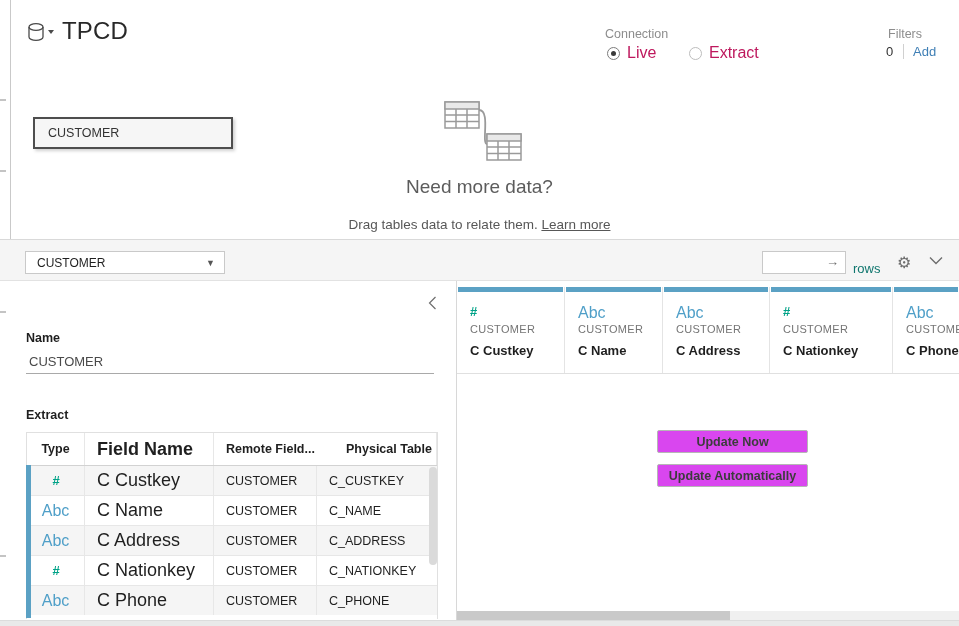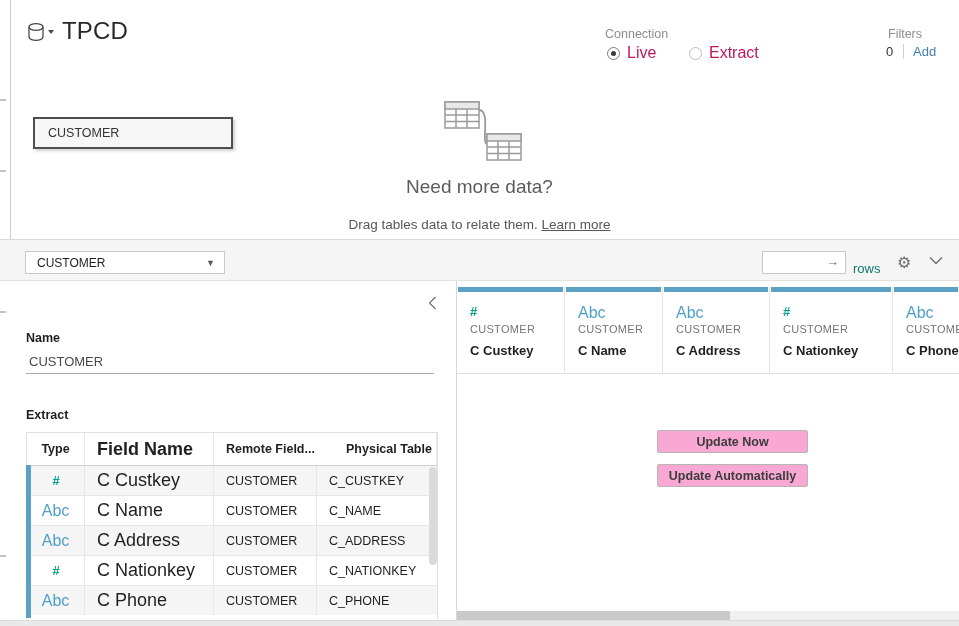--- a/index.html
+++ b/index.html
@@ -78,21 +78,21 @@
   .type-str { color:#4f9fc8; font-size:16px; }
 
   
   .grid-col { top:287px; height:86px; background:#fff; border-right:1px solid #e4e4e4; }
   .grid-col::before { content:""; position:absolute; left:1px; right:1px; top:0; height:5px; background:#5ba1c4; }
   .gc-icon { position:absolute; left:13px; top:17px; }
   .gc-table { position:absolute; left:13px; top:36px; font-size:11px; color:#757575; letter-spacing:.3px; }
   .gc-field { position:absolute; left:13px; top:56px; font-size:13px; font-weight:bold; color:#1f1f1f; }
   .grid-hdr-border { left:457px; top:373px; width:502px; height:1px; background:#e0e0e0; }
 
-  .upd-btn { left:657px; width:151px; height:23px; background:#f9a8d4; border:1px solid #b6b6b6; border-radius:2px;
+  .upd-btn { left:657px; width:151px; height:23px; background:#d946ef; border:1px solid #b6b6b6; border-radius:2px;
     font-size:12.5px; font-weight:bold; color:#3c3c3c; display:flex; align-items:center; justify-content:center; cursor:pointer; }
   .upd-now { top:430px; } .upd-auto { top:464px; }
 
   
   .ftable-cut { left:26px; top:615px; width:412px; height:4px; background:#fff; border-left:1px solid #e0e0e0; border-right:1px solid #e0e0e0; }
   .grid-hsb { left:457px; top:611px; width:502px; height:9px; background:#f0f0f0; }
   .grid-hsb .thumb { position:absolute; left:0; top:0; width:273px; height:9px; background:#c9c9c9; }
   .bottom-strip { left:0; top:620px; width:959px; height:6px; background:#e9e9e9; border-top:1px solid #dcdcdc; }
 
   svg { display:block; }

